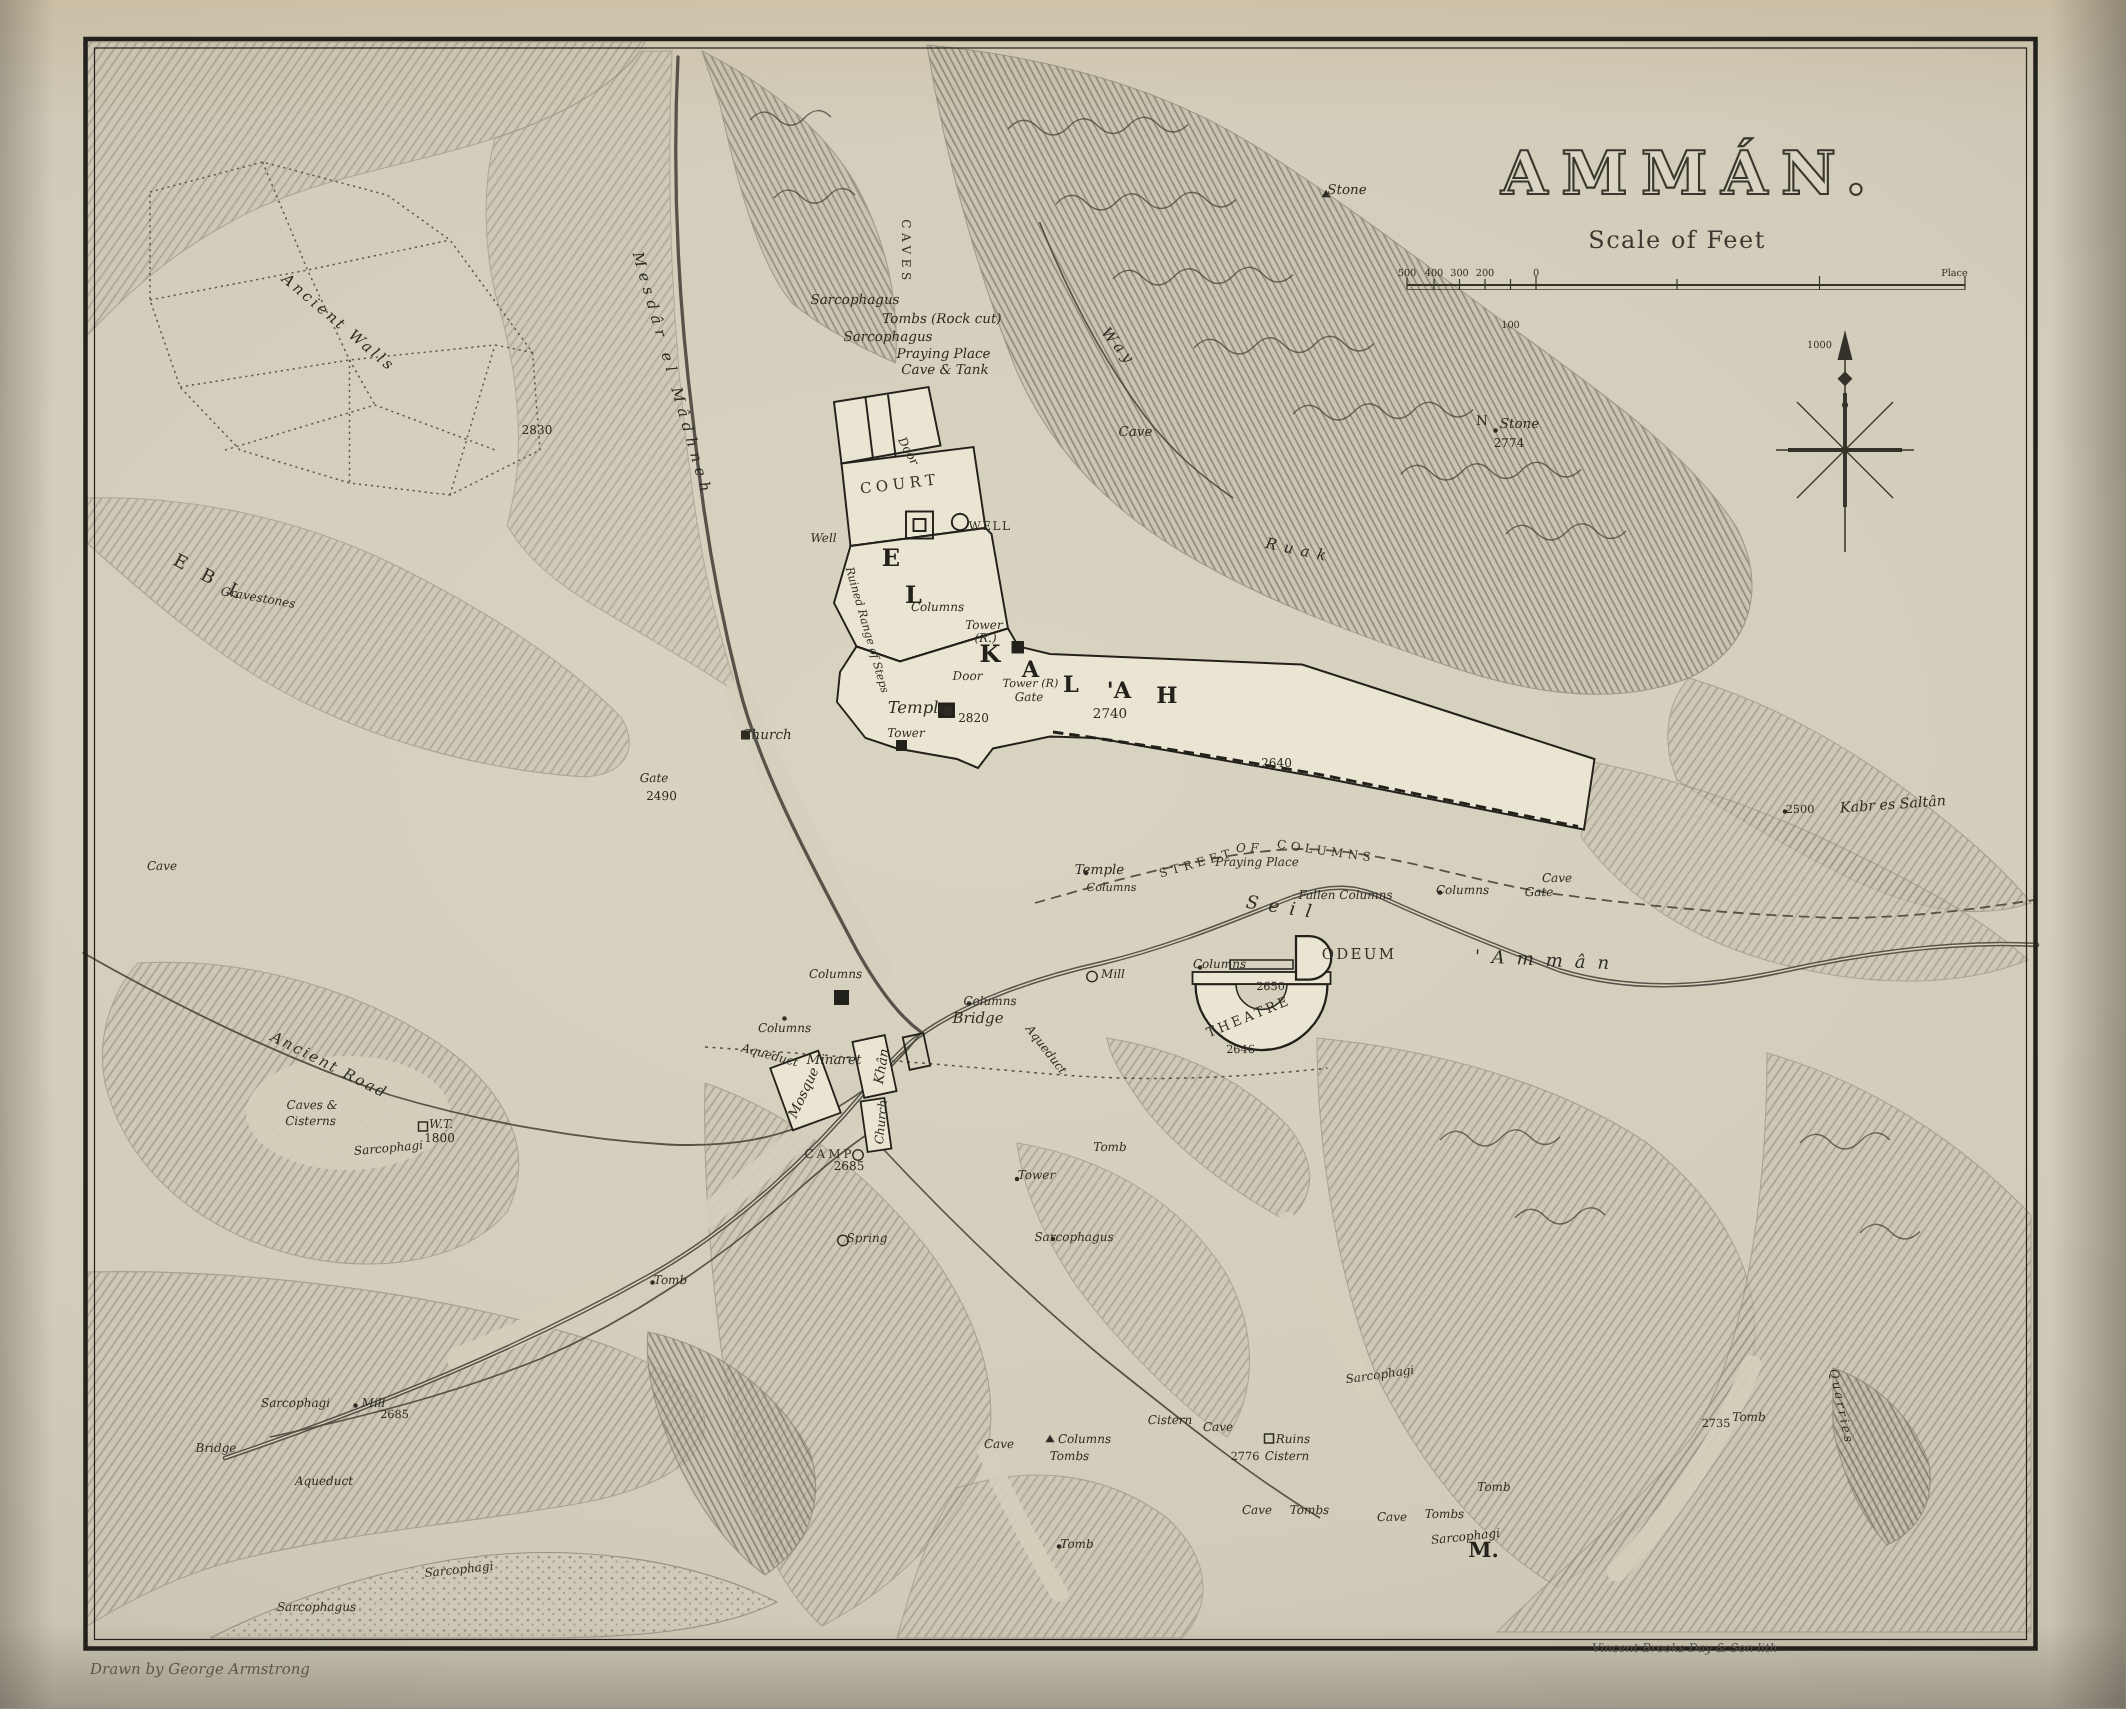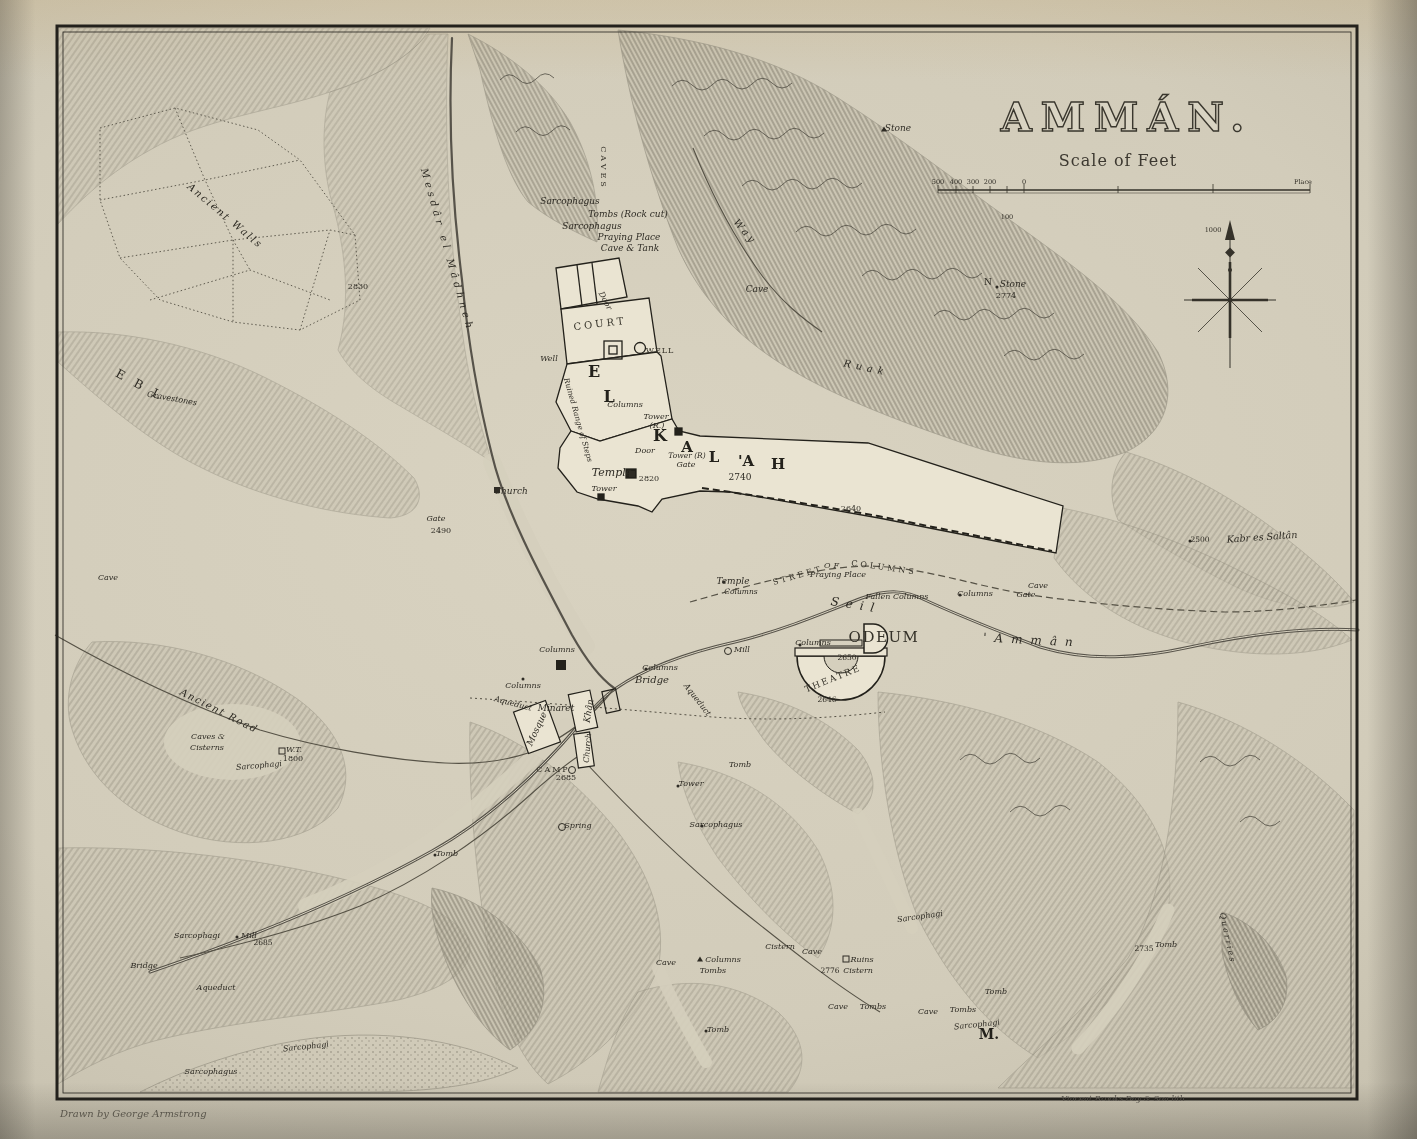--- a/index.html
+++ b/index.html
@@ -250,21 +250,21 @@
       <span class="map-label caps" style="left: 798px; top: 576px; font-size: 8px; letter-spacing: 3px; --r: -16deg;">STREET</span>
       <span class="map-label caps" style="left: 833px; top: 566px; font-size: 8px; letter-spacing: 3px; font-style: italic; --r: 0deg;">OF</span>
       <span class="map-label caps" style="left: 884px; top: 568px; font-size: 8px; letter-spacing: 3px; --r: 8deg;">COLUMNS</span>
       <span class="map-label" style="left: 838px; top: 575px; font-size: 8px; --r: 0deg;">Praying Place</span>
       <span class="map-label" style="left: 897px; top: 597px; font-size: 8px; font-style: italic; --r: 0deg;">Fallen Columns</span>
       <span class="map-label" style="left: 975px; top: 594px; font-size: 8px; --r: 0deg;">Columns</span>
       <span class="map-label" style="left: 1038px; top: 586px; font-size: 8px; --r: 0deg;">Cave</span>
       <span class="map-label" style="left: 1026px; top: 595px; font-size: 8px; --r: 0deg;">Gate</span>
       <span class="map-label" style="left: 856px; top: 605px; font-size: 12px; letter-spacing: 7px; --r: 9deg;">Seil</span>
       <span class="map-label" style="left: 1032px; top: 640px; font-size: 12px; letter-spacing: 8px; --r: 3deg;">'Ammân</span>
-      <span class="map-label caps" style="left: 884px; top: 637px; font-size: 15px; letter-spacing: 1.5px; --r: 0deg;">ODEUM</span>
+      <span class="map-label caps" style="left: 906px; top: 637px; font-size: 10px; letter-spacing: 1.5px; --r: 0deg;">ODEUM</span>
       <span class="map-label" style="left: 813px; top: 643px; font-size: 8px; --r: 0deg;">Columns</span>
       <span class="map-label rom" style="left: 847px; top: 658px; font-size: 7.5px; --r: 0deg;">2650</span>
       <span class="map-label caps" style="left: 833px; top: 679px; font-size: 9px; letter-spacing: 2px; --r: -22deg;">THEATRE</span>
       <span class="map-label rom" style="left: 827px; top: 700px; font-size: 7.5px; --r: 0deg;">2646</span>
       <span class="map-label" style="left: 742px; top: 650px; font-size: 8px; --r: 0deg;">Mill</span>
       <span class="map-label" style="left: 660px; top: 668px; font-size: 8px; --r: 0deg;">Columns</span>
       <span class="map-label" style="left: 652px; top: 680px; font-size: 10px; --r: 0deg;">Bridge</span>
       <span class="map-label" style="left: 697px; top: 700px; font-size: 8px; --r: 52deg;">Aqueduct</span>
       <span class="map-label" style="left: 513px; top: 704px; font-size: 8px; --r: 15deg;">Aqueduct</span>
       <span class="map-label" style="left: 557px; top: 650px; font-size: 8px; --r: 0deg;">Columns</span>

